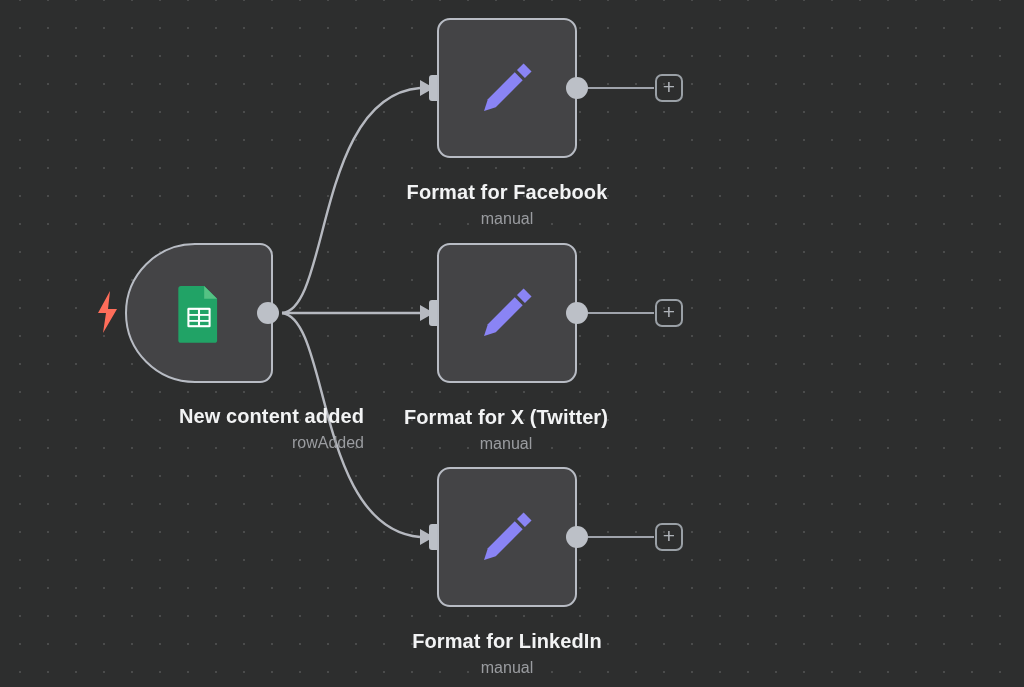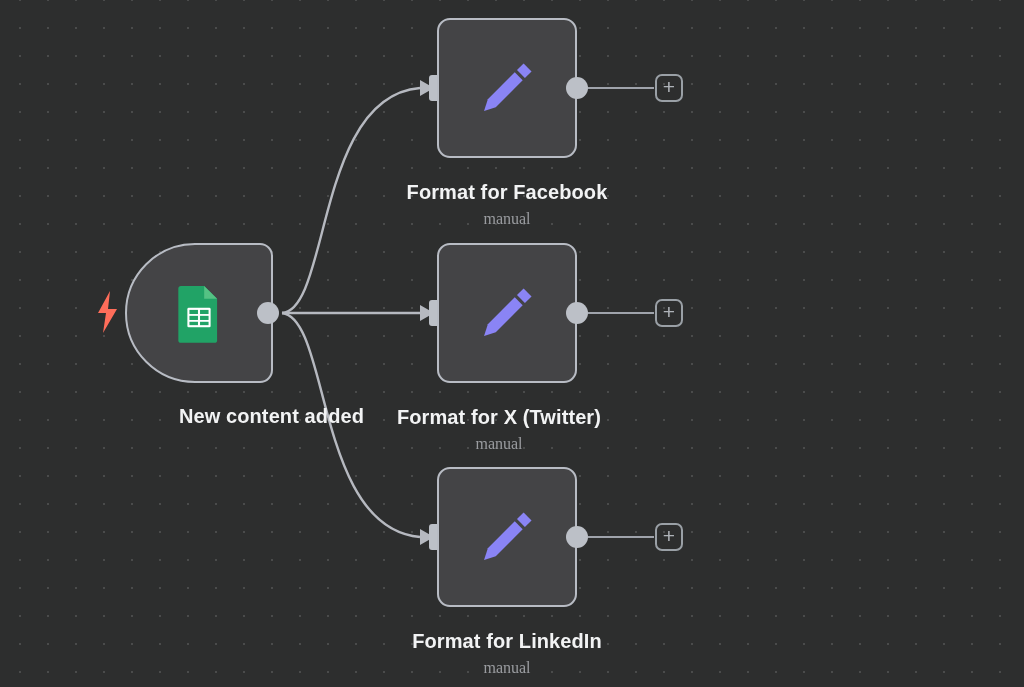--- a/index.html
+++ b/index.html
@@ -127,21 +127,20 @@
     margin-top: 12px;
   }
   .caption-sub {
     display: block;
     color: #9a9ca0;
     font-size: 16px;
     font-weight: 400;
     line-height: 22px;
     margin-top: 4px;
     white-space: nowrap;
-    font-family: Liberation Serif, serif;
   }
 </style>
 </head>
 <body>
 
 <div id="canvas">
 
   <svg id="edges" viewBox="0 0 1024 687" width="1024" height="687">
 
     <path class="edge-path" d="M 282 313 C 330 310 316 96 420 88"></path>
@@ -175,20 +174,21 @@
   </div>
 
   <svg class="bolt-icon" viewBox="0 0 24 44">
     <path d="M14 1 L2 23 h8 L7 43 L21 19 h-9 z" fill="#ff6d5a"></path>
   </svg>
 
   <div class="port-out" style="left:257px; top:302px;"></div>
 
   <div class="node-caption" style="left:34px; top:392px;text-align:right;">
     <span class="caption-title">New content added</span>
+    <span class="caption-sub">rowAdded</span>
   </div>
 
   <div class="port-in" style="left:429px; top:75px;"></div>
 
   <div class="node node-action" style="left:437px; top:18px;">
     <div class="node-inner">
       <svg class="pencil-icon" viewBox="0 0 48 48">
         <path d="M34.5 8.5 l5 5 -4.2 4.2 -5 -5 z" fill="#8a84f5"></path>
         <path d="M28.9 14.1 l5 5 -17 17 -7.4 2.4 2.4 -7.4 z" fill="#8a84f5"></path>
       </svg>
@@ -212,21 +212,21 @@
         <path d="M34.5 8.5 l5 5 -4.2 4.2 -5 -5 z" fill="#8a84f5"></path>
         <path d="M28.9 14.1 l5 5 -17 17 -7.4 2.4 2.4 -7.4 z" fill="#8a84f5"></path>
       </svg>
     </div>
   </div>
 
   <div class="port-out" style="left:566px; top:302px;"></div>
 
   <div class="plus-btn" style="left:655px; top:299px;">+</div>
 
-  <div class="node-caption" style="left:334px; top:393px;">
+  <div class="node-caption" style="left:341px; top:393px;">
     <span class="caption-title">Format for X (Twitter)</span>
     <span class="caption-sub">manual</span>
   </div>
 
   <div class="port-in" style="left:429px; top:524px;"></div>
 
   <div class="node node-action" style="left:437px; top:467px;">
     <div class="node-inner">
       <svg class="pencil-icon" viewBox="0 0 48 48">
         <path d="M34.5 8.5 l5 5 -4.2 4.2 -5 -5 z" fill="#8a84f5"></path>

